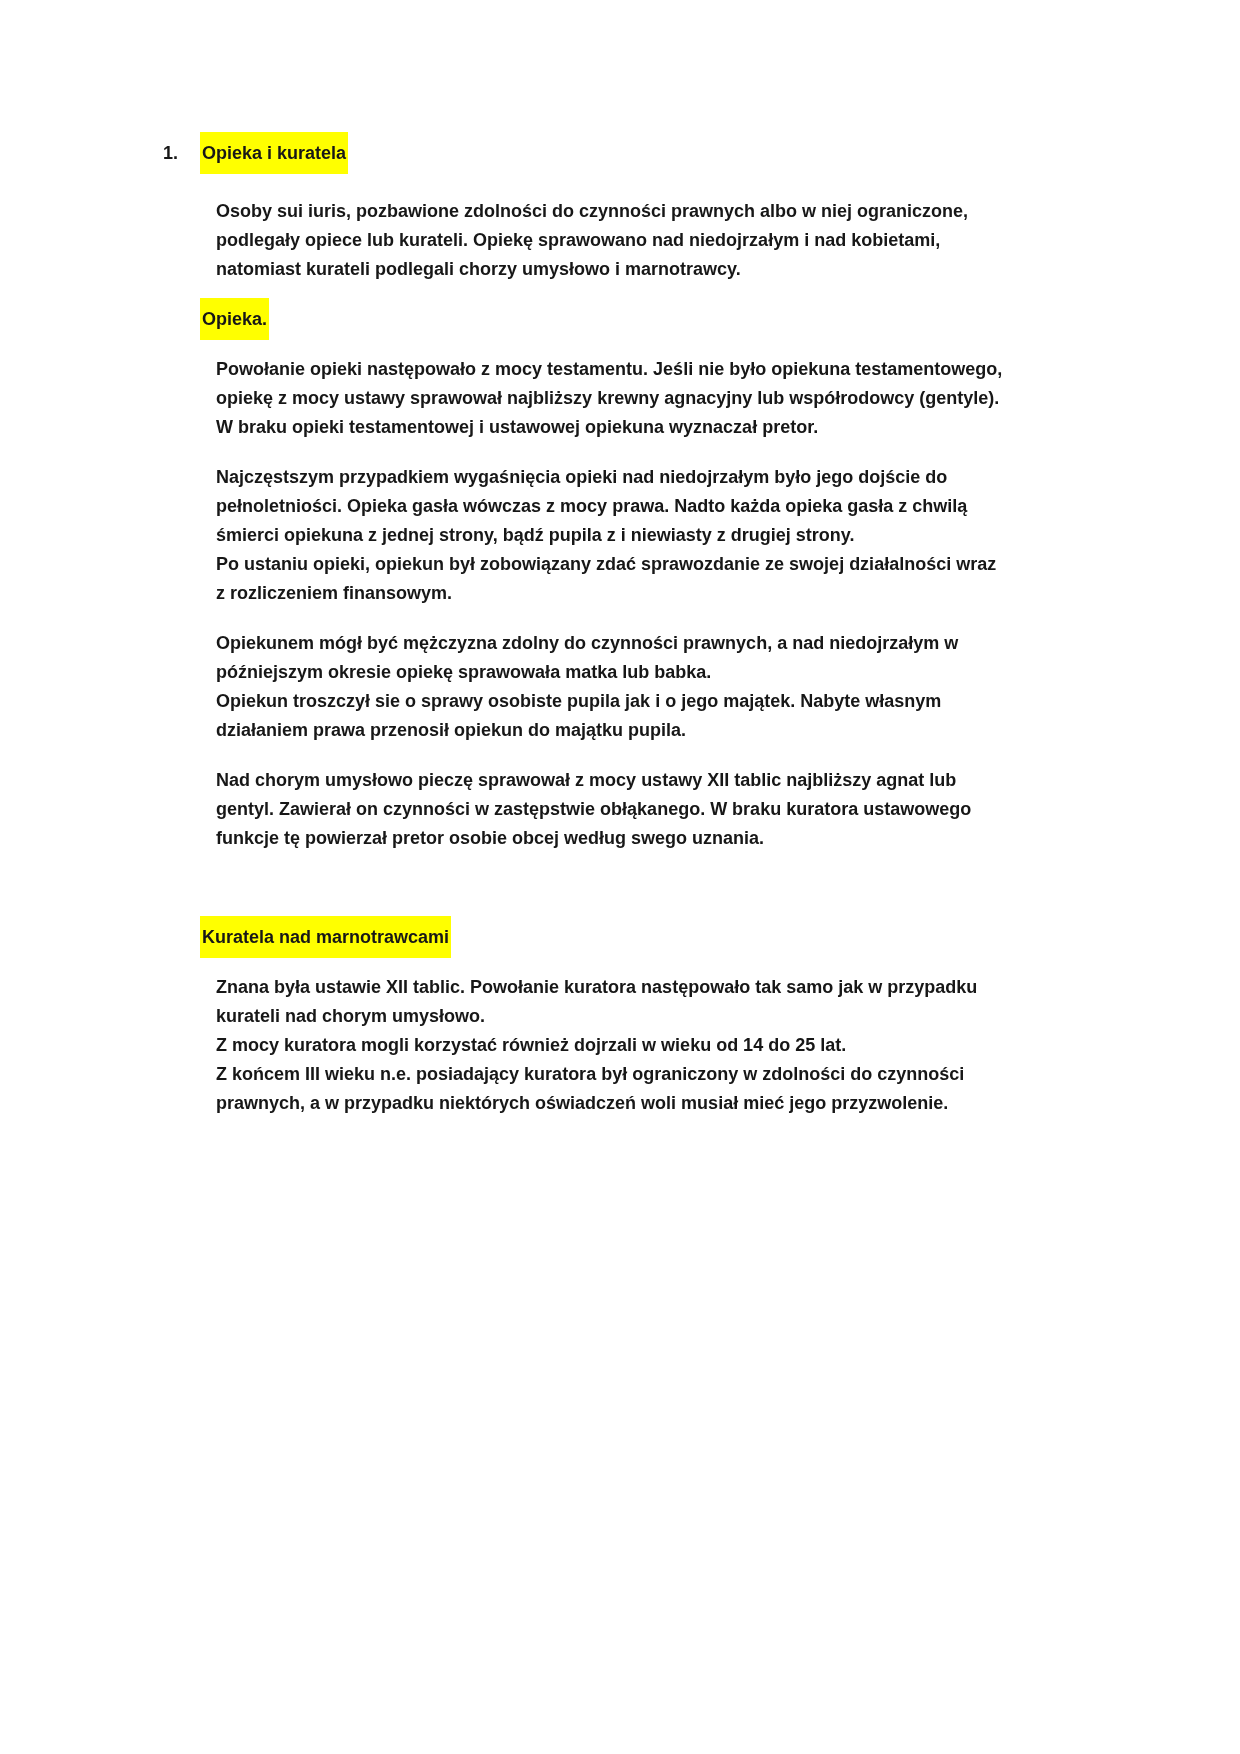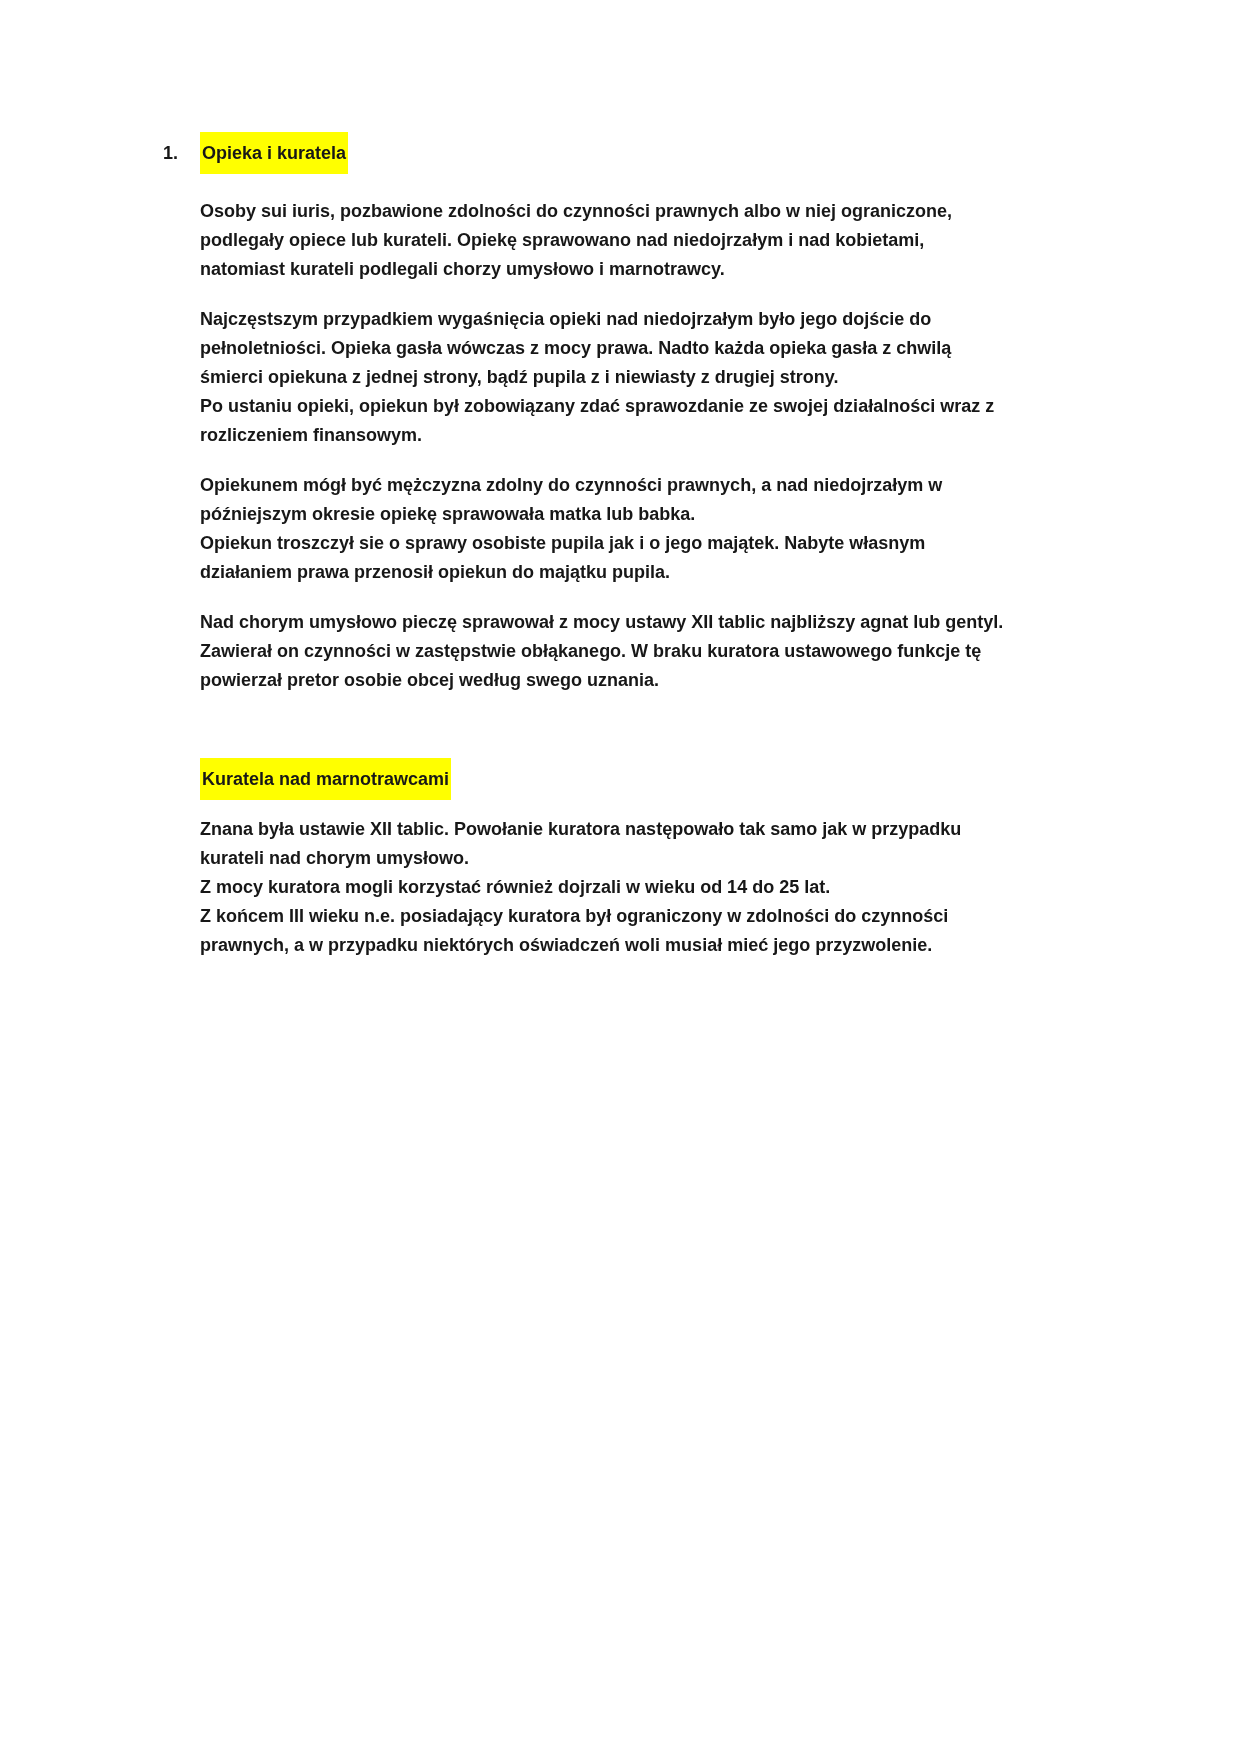--- a/index.html
+++ b/index.html
@@ -32,21 +32,21 @@
   .list-number {
     position: absolute;
     left: -37px;
     top: 0;
   }
   .hl {
     background: var(--hl, #ffff00);
     padding: 11px 2px;
   }
   .para {
-    margin: 0 0 21px 0;
+    margin: 0 0 21px 16px;
     white-space: pre-line;
   }
   .heading {
     margin: 0 0 21px 0;
   }
   .big-gap {
     margin-top: 70px;
   }
 </style>
 </head>
@@ -55,21 +55,25 @@
 <div class="page">
   <div class="content">
 
     <p class="title-row">
       <span class="list-number">1.</span>
       <span class="hl">Opieka i kuratela</span>
     </p>
 
     <p class="para">Osoby sui iuris, pozbawione zdolności do czynności prawnych albo w niej ograniczone, podlegały opiece lub kurateli. Opiekę sprawowano nad niedojrzałym i nad kobietami, natomiast kurateli podlegali chorzy umysłowo i marnotrawcy.</p>
 
+    <p class="heading">
+      <span class="hl">Opieka.</span>
+    </p>
 
+    <p class="para">Powołanie opieki następowało z mocy testamentu. Jeśli nie było opiekuna testamentowego, opiekę z mocy ustawy sprawował najbliższy krewny agnacyjny lub współrodowcy (gentyle). W braku opieki testamentowej i ustawowej opiekuna wyznaczał pretor.</p>
 
     <p class="para">Najczęstszym przypadkiem wygaśnięcia opieki nad niedojrzałym było jego dojście do pełnoletniości. Opieka gasła wówczas z mocy prawa. Nadto każda opieka gasła z chwilą śmierci opiekuna z jednej strony, bądź pupila z i niewiasty z drugiej strony.
 Po ustaniu opieki, opiekun był zobowiązany zdać sprawozdanie ze swojej działalności wraz z rozliczeniem finansowym.</p>
 
     <p class="para">Opiekunem mógł być mężczyzna zdolny do czynności prawnych, a nad niedojrzałym w późniejszym okresie opiekę sprawowała matka lub babka.
 Opiekun troszczył sie o sprawy osobiste pupila jak i o jego majątek. Nabyte własnym działaniem prawa przenosił opiekun do majątku pupila.</p>
 
 
     <p class="para">Nad chorym umysłowo pieczę sprawował z mocy ustawy XII tablic najbliższy agnat lub gentyl. Zawierał on czynności w zastępstwie obłąkanego. W braku kuratora ustawowego funkcje tę powierzał pretor osobie obcej według swego uznania.</p>
 

